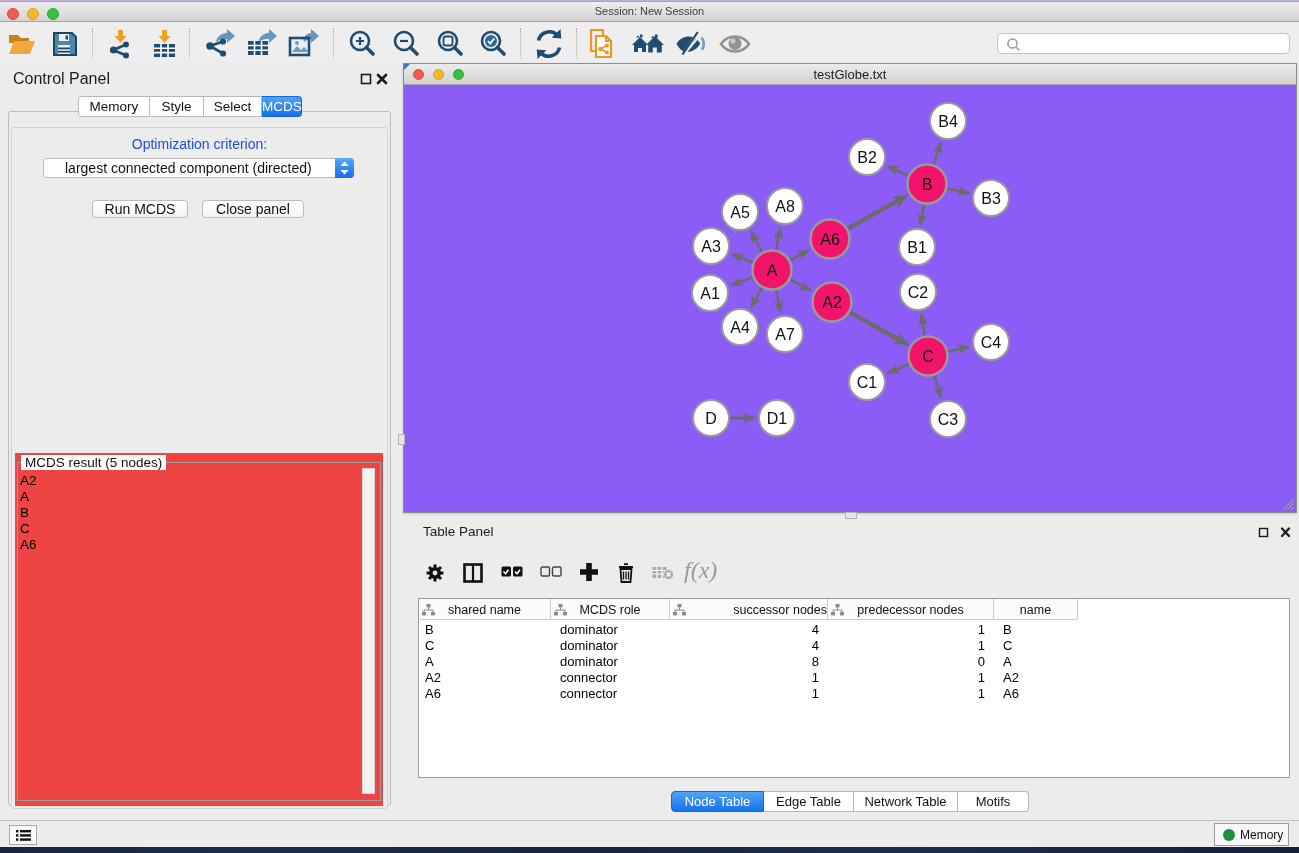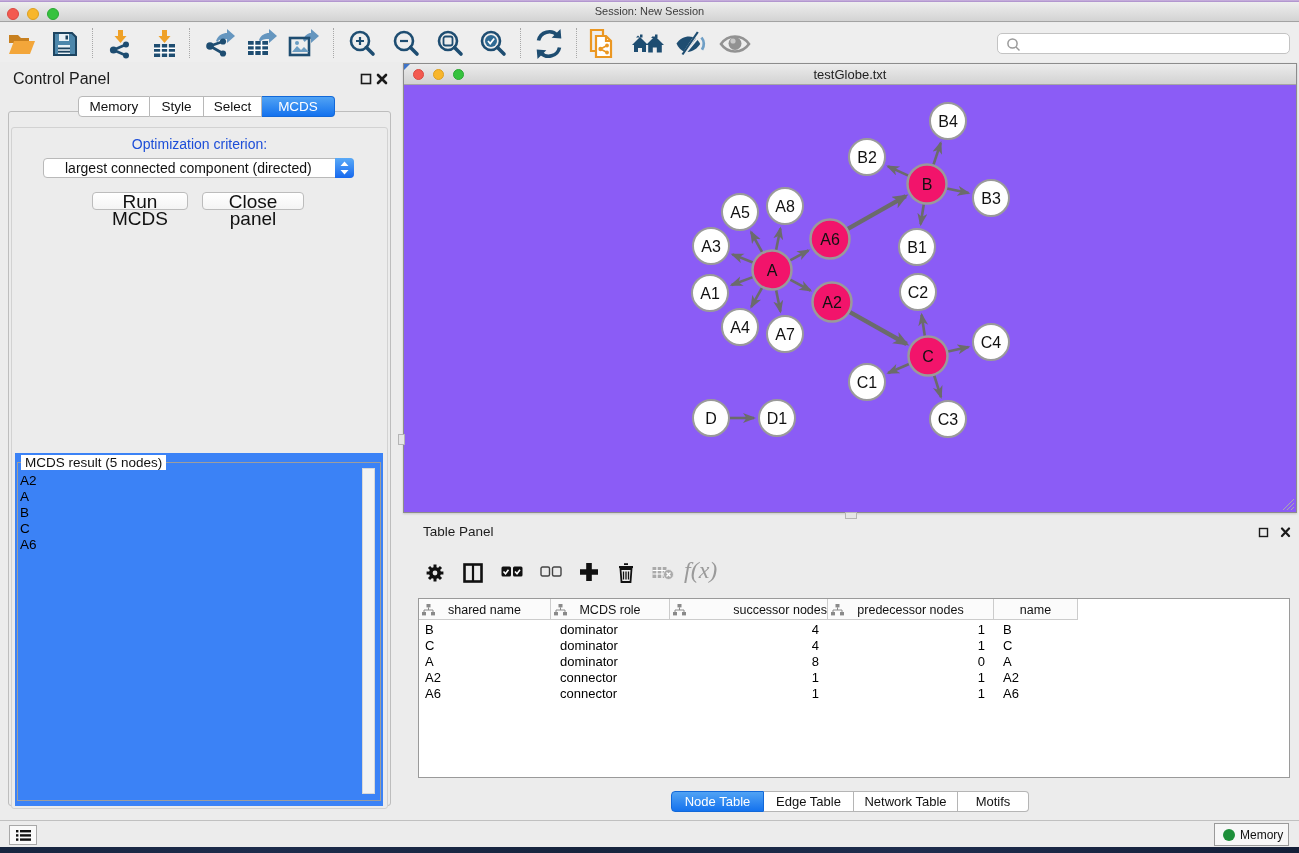--- a/index.html
+++ b/index.html
@@ -21,22 +21,22 @@
 
 #cp-title { left:13px; top:70px; font-size:16px; color:#1c1c1c; }
 #cp-tabs { left:78px; top:96px; height:21px; }
 .tab { position:absolute; top:0; height:21px; font-size:13.5px; color:#111; text-align:center; line-height:20px; background:#fff; border:1px solid #b8b8b8; }
 .tabsel { background:linear-gradient(#51a3f4,#1472ee); color:#fff; border-color:#1268d8; }
 #cp-pane { left:8px; top:111px; width:383px; height:695px; border:1px solid #bdbdbd; border-radius:3px; background:#ececec; }
 #cp-inner { left:11px; top:127px; width:377px; height:682px; border:1px solid #d2d2d2; border-radius:3px; background:#ececec; }
 #opt-label { left:0; top:136px; width:399px; text-align:center; font-size:14px; color:#1d4ed8; }
 #dropdown { left:43px; top:158px; width:311px; height:20px; background:#fff; border:1px solid #b9b9b9; border-radius:4px; font-size:14px; color:#111; line-height:18px; padding-left:21px; }
 #dd-btn { position:absolute; right:-1px; top:-1px; width:19px; height:20px; border-radius:0 4px 4px 0; background:linear-gradient(#5aaaf7,#1668ee); }
-.btn { position:absolute; background:linear-gradient(#ffffff,#f4f4f4); border:1px solid #bcbcbc; border-radius:4px; font-size:19px; color:#111; text-align:center; }
-#mcds-white { left:15px; top:453px; width:368px; height:353px; background:#3b82f6; }
+.btn { position:absolute; background:linear-gradient(#ffffff,#f4f4f4); border:1px solid #bcbcbc; border-radius:4px; font-size:14px; color:#111; text-align:center;margin-top:8px; }
+#mcds-white { left:15px; top:453px; width:368px; height:353px; background:#ef4444; }
 #mcds-fs { position:absolute; left:2px; top:9px; width:364px; height:339px; border:1px solid #9d9d9d; }
 #mcds-legend { position:absolute; left:6px; top:2px; background:#fff; padding:0 4px; font-size:13.5px; color:#111; }
 #mcds-list { position:absolute; left:5px; top:20px; width:343px; font-size:13.5px; color:#000; line-height:16px; }
 #mcds-scroll { position:absolute; left:347px; top:15px; width:13px; height:326px; background:#f3f3f3; border:1px solid #d8d8d8; }
 
 #netwin { left:403px; top:63px; width:894px; height:450px; background:#8b5cf6; border:1px solid #8c8c8c; box-shadow:0 1px 2px rgba(0,0,0,0.15); }
 #netwin-tb { position:absolute; left:0; top:0; width:100%; height:21px; background:linear-gradient(#ececec,#d2d2d2); border-bottom:1px solid #a5a5a5; }
 #netwin-title { position:absolute; width:100%; text-align:center; top:3px; font-size:13px; color:#222; }
 .tl2 { position:absolute; width:11px; height:11px; border-radius:50%; top:5px; }
 
@@ -183,21 +183,21 @@
 <svg class="abs" style="left:360px;top:73px;" width="28" height="12" viewBox="0 0 28 12">
   <rect x="1.5" y="1.5" width="9" height="9" fill="none" stroke="#1a1a1a" stroke-width="1.6"></rect>
   <path d="M18 2 L26 10 M26 2 L18 10" stroke="#1a1a1a" stroke-width="2.6" stroke-linecap="round"></path>
 </svg>
 <div class="abs" id="cp-pane"></div>
 <div class="abs" id="cp-inner"></div>
 <div class="abs" id="cp-tabs">
   <div class="tab" style="left:0;width:72px;border-radius:4px 0 0 4px;">Memory</div>
   <div class="tab" style="left:72px;width:54px;border-left:none;">Style</div>
   <div class="tab" style="left:126px;width:58px;border-left:none;">Select</div>
-  <div class="tab tabsel" style="left:184px;width:73px;border-left:none;border-radius:0 4px 4px 0;">MCDS</div>
+  <div class="tab tabsel" style="left:184px;width:40px;border-left:none;border-radius:0 4px 4px 0;">MCDS</div>
 </div>
 <div class="abs" id="opt-label">Optimization criterion:</div>
 <div class="abs" id="dropdown">largest connected component (directed)<div id="dd-btn"><svg width="19" height="20" viewBox="0 0 19 20">
         <path d="M5.5 8 L9.5 3.5 L13.5 8 z M5.5 12 L9.5 16.5 L13.5 12 z" fill="#fff"></path>
       </svg></div></div>
 <div class="btn" style="left:92px;top:192px;width:96px;height:18px;line-height:17px;">Run MCDS</div>
 <div class="btn" style="left:202px;top:192px;width:102px;height:18px;line-height:17px;">Close panel</div>
 <div class="abs" id="mcds-white">
   <div id="mcds-fs"></div>
   <div id="mcds-legend">MCDS result (5 nodes)</div>

